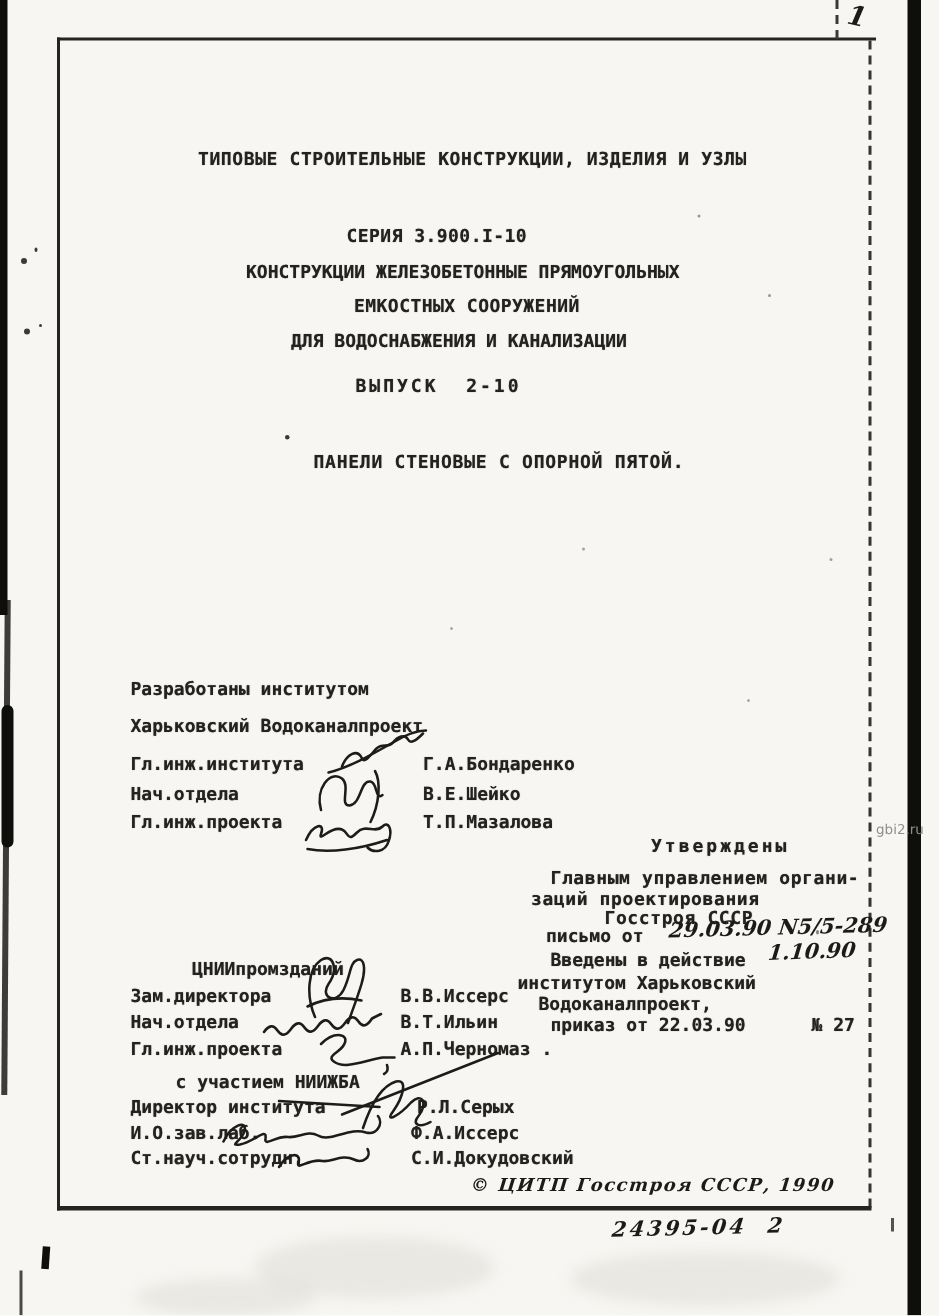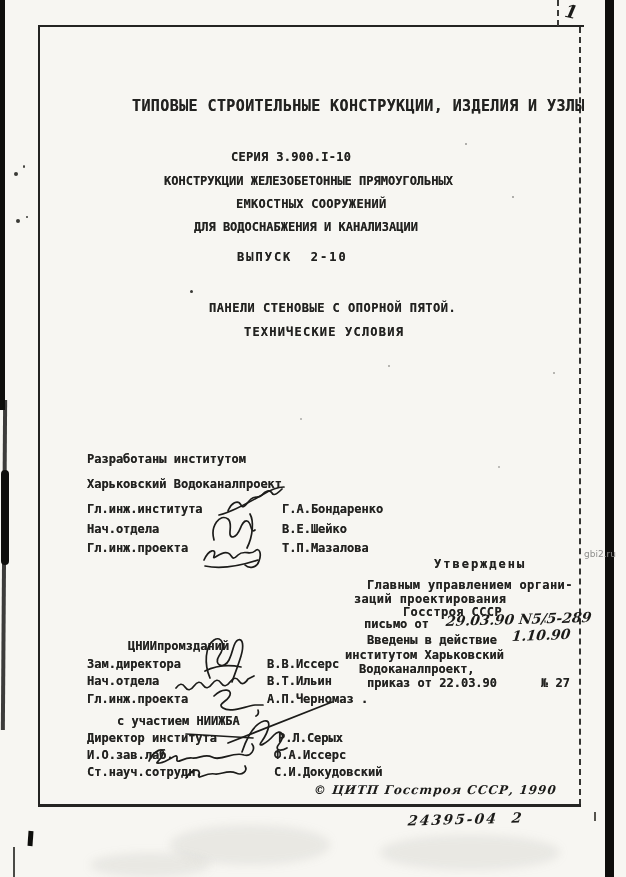--- a/index.html
+++ b/index.html
@@ -10,21 +10,21 @@
     font-family:"DejaVu Sans Mono", monospace;
   }
   
   .t {
     position:absolute; white-space:pre;
     font-family:"DejaVu Sans Mono", monospace;
     font-weight:bold; color:#222220;
     font-size:12px; line-height:14px;
     text-shadow:0 0 0.6px rgba(30,30,28,0.65);
   }
-  .hdr { font-size:15px; letter-spacing:0.4px; }
+  .hdr { font-size:12px; letter-spacing:0.4px; }
   .sp1 { letter-spacing:1.2px; }
   .sp2 { letter-spacing:2px; }
   
   .hand {
     position:absolute; white-space:pre;
     font-family:"DejaVu Serif", serif;
     font-style:italic; font-weight:bold; color:#1b1b19;
     transform:skewX(-6deg);
   }
   
@@ -63,21 +63,20 @@
 
   <div class="wm" style="left:584px;top:549px;">gbi2.ru</div>
 
   <div class="t hdr" style="left:132px;top:99px;">ТИПОВЫЕ СТРОИТЕЛЬНЫЕ КОНСТРУКЦИИ, ИЗДЕЛИЯ И УЗЛЫ</div>
   <div class="t" style="left:231px;top:150px;letter-spacing:0.3px;">СЕРИЯ 3.900.I-10</div>
   <div class="t" style="left:164px;top:174px;">КОНСТРУКЦИИ ЖЕЛЕЗОБЕТОННЫЕ ПРЯМОУГОЛЬНЫХ</div>
   <div class="t" style="left:236px;top:197px;letter-spacing:0.3px;">ЕМКОСТНЫХ СООРУЖЕНИЙ</div>
   <div class="t" style="left:194px;top:220px;">ДЛЯ ВОДОСНАБЖЕНИЯ И КАНАЛИЗАЦИИ</div>
   <div class="t sp2" style="left:237px;top:250px;">ВЫПУСК  2-10</div>
   <div class="t" style="left:209px;top:301px;letter-spacing:0.5px;">ПАНЕЛИ СТЕНОВЫЕ С ОПОРНОЙ ПЯТОЙ.</div>
-  <div class="t sp1" style="left:244px;top:325px;">ТЕХНИЧЕСКИЕ УСЛОВИЯ</div>
 
   <div class="t" style="left:87px;top:452px;">Разработаны институтом</div>
   <div class="t" style="left:87px;top:477px;">Харьковский Водоканалпроект</div>
 
   <div>
     <div class="t" style="left:87px;top:502px;">Гл.инж.института</div>
     <div class="t" style="left:282px;top:502px;">Г.А.Бондаренко</div>
   </div>
   <div>
     <div class="t" style="left:87px;top:522px;">Нач.отдела</div>

